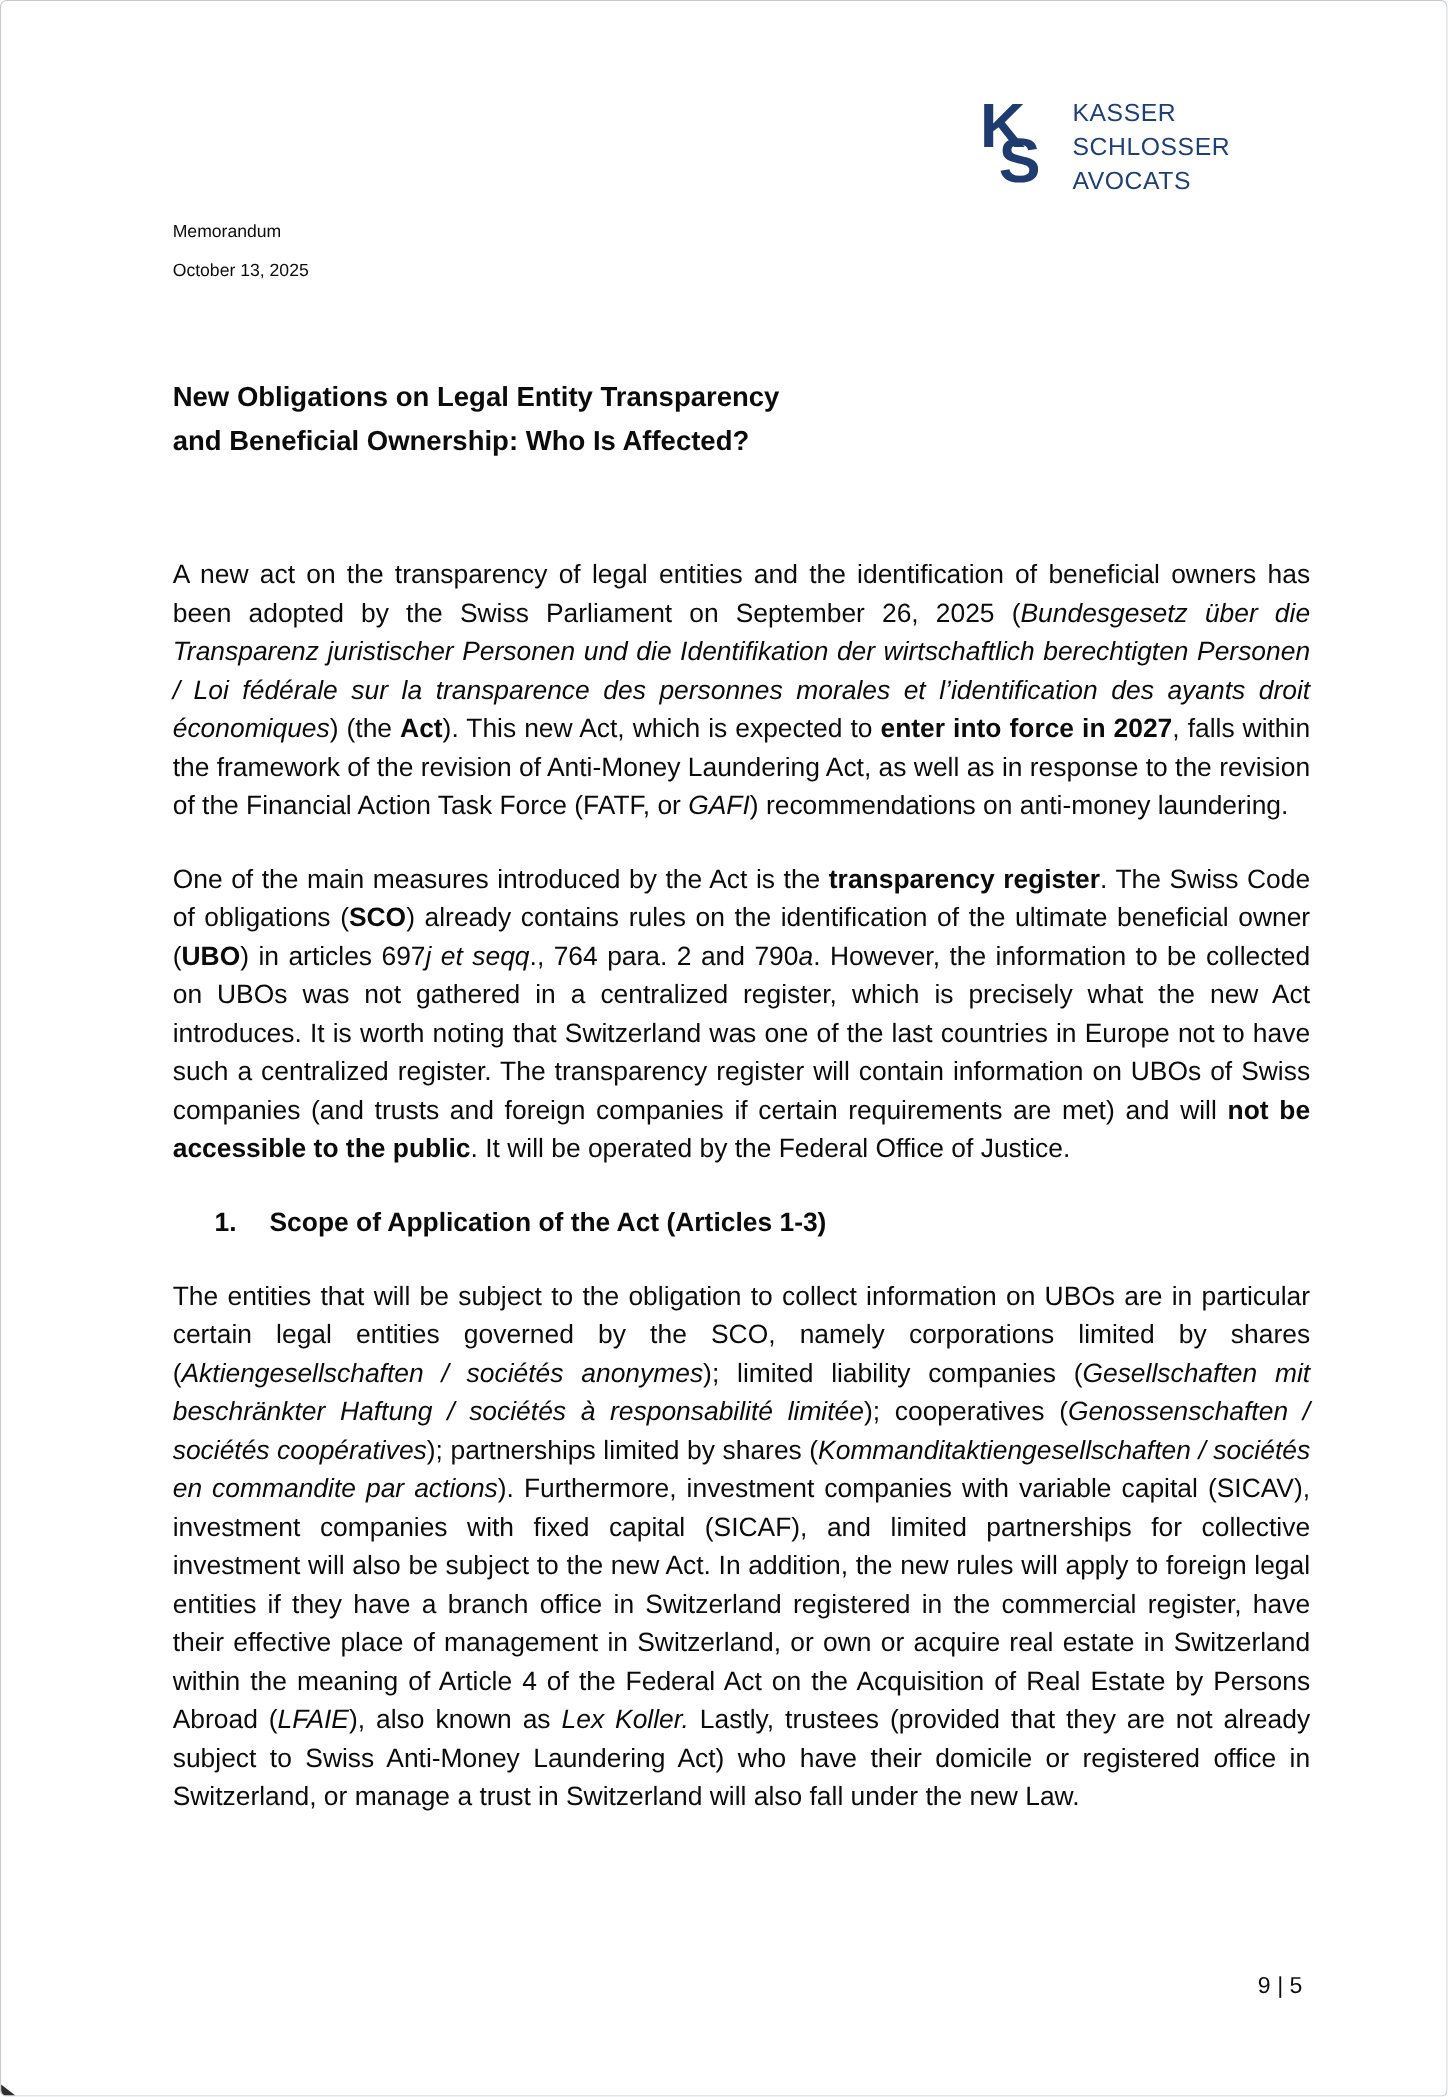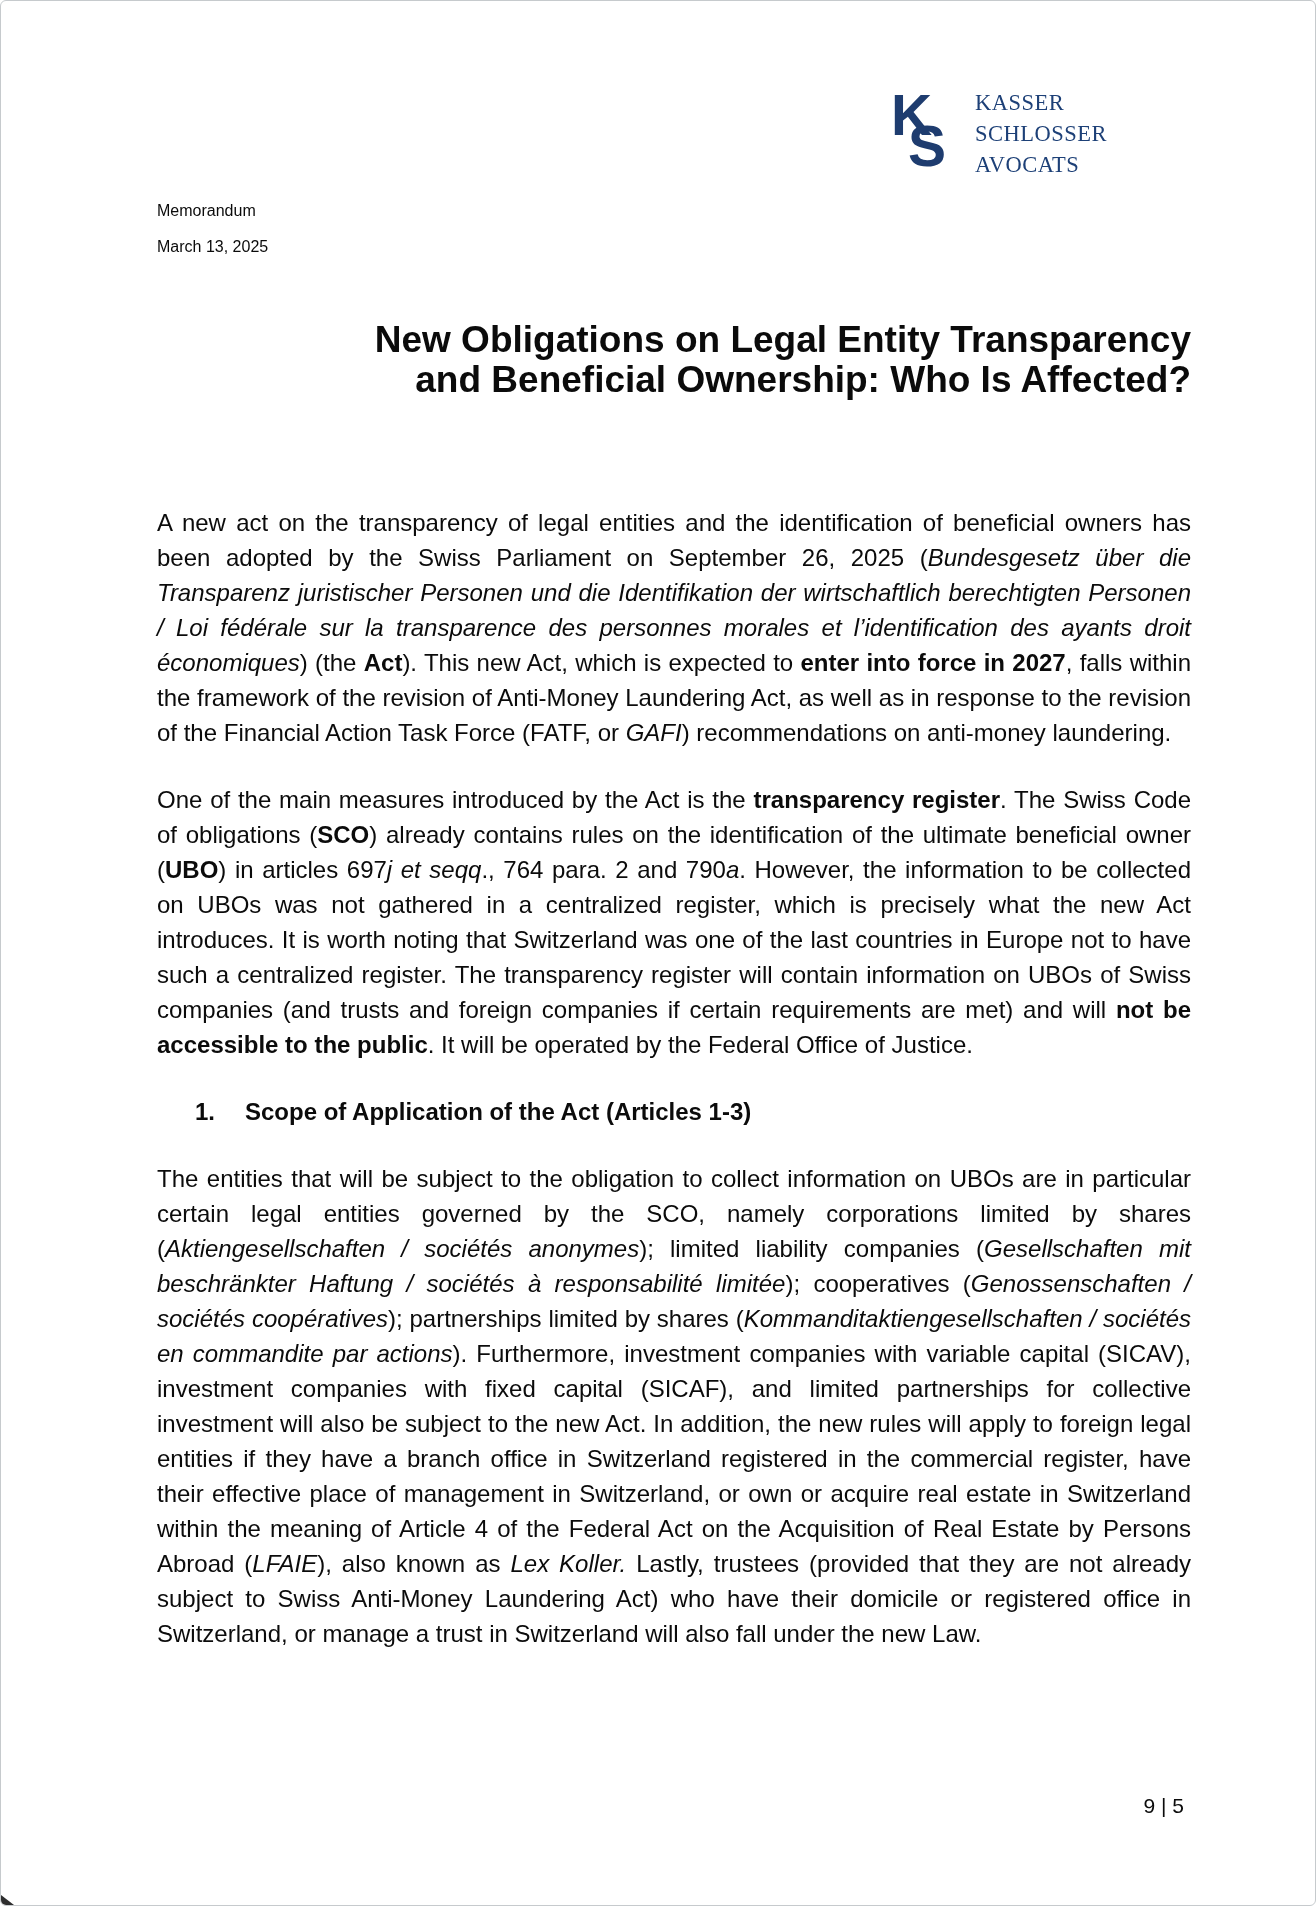--- a/index.html
+++ b/index.html
@@ -27,36 +27,35 @@
     color: #1e3c6f;
   }
   .monogram .k { top: 2px; left: 0; }
   .monogram .s { top: 33px; left: 17px; }
   .wordmark { margin-left: 6px; padding-top: 2px; }
   .wordmark div {
     font-size: 22.5px;
     line-height: 31px;
     letter-spacing: 0.5px;
     color: #1d4077;
-    font-family: Liberation Serif, serif;
   }
 
   
   .doc-header { position: absolute; left: 156px; top: 192px; }
   .doc-header div { font-size: 16px; line-height: 36px; }
 
   
   .doc-title {
     position: absolute;
     left: 156px;
-    top: 319px;
+    top: 340px;
     width: 1034px;
-    text-align: right;
+    text-align: left;
     font-weight: bold;
-    font-size: 37px;
+    font-size: 25px;
     line-height: 40px;
   }
 
   
   .doc-body {
     position: absolute;
     left: 156px;
     top: 504px;
     width: 1034px;
     font-size: 24px;
@@ -109,21 +108,21 @@
     </div>
     <div class="wordmark">
       <div>KASSER</div>
       <div>SCHLOSSER</div>
       <div>AVOCATS</div>
     </div>
   </div>
 
   <div class="doc-header">
     <div>Memorandum</div>
-    <div>March 13, 2025</div>
+    <div>October 13, 2025</div>
   </div>
 
   <div class="doc-title">
     <div>New Obligations on Legal Entity Transparency</div>
     <div>and Beneficial Ownership: Who Is Affected?</div>
   </div>
 
   <div class="doc-body">
     <p><span>A new act on the transparency of legal entities and the identification of beneficial owners has been adopted by the Swiss Parliament on September 26, 2025 (</span><span class="i">Bundesgesetz über die Transparenz juristischer Personen und die Identifikation der wirtschaftlich berechtigten Personen / Loi fédérale sur la transparence des personnes morales et l’identification des ayants droit économiques</span><span>) (the </span><span class="b">Act</span><span>). This new Act, which is expected to </span><span class="b">enter into force in 2027</span><span>, falls within the framework of the revision of Anti-Money Laundering Act, as well as in response to the revision of the Financial Action Task Force (FATF, or </span><span class="i">GAFI</span><span>) recommendations on anti-money laundering.</span></p>
     <p><span>One of the main measures introduced by the Act is the </span><span class="b">transparency register</span><span>. The Swiss Code of obligations (</span><span class="b">SCO</span><span>) already contains rules on the identification of the ultimate beneficial owner (</span><span class="b">UBO</span><span>) in articles 697</span><span class="i">j et seqq</span><span>., 764 para. 2 and 790</span><span class="i">a</span><span>. However, the information to be collected on UBOs was not gathered in a centralized register, which is precisely what the new Act introduces. It is worth noting that Switzerland was one of the last countries in Europe not to have such a centralized register. The transparency register will contain information on UBOs of Swiss companies (and trusts and foreign companies if certain requirements are met) and will </span><span class="b">not be accessible to the public</span><span>. It will be operated by the Federal Office of Justice.</span></p>

